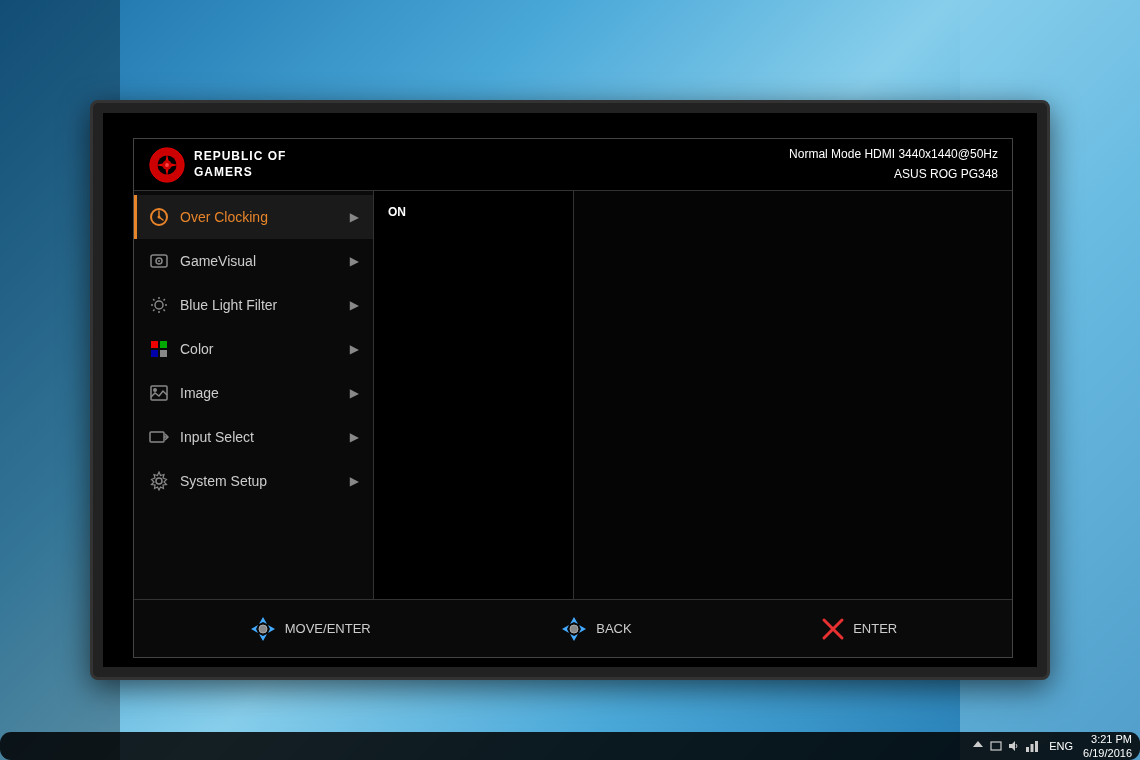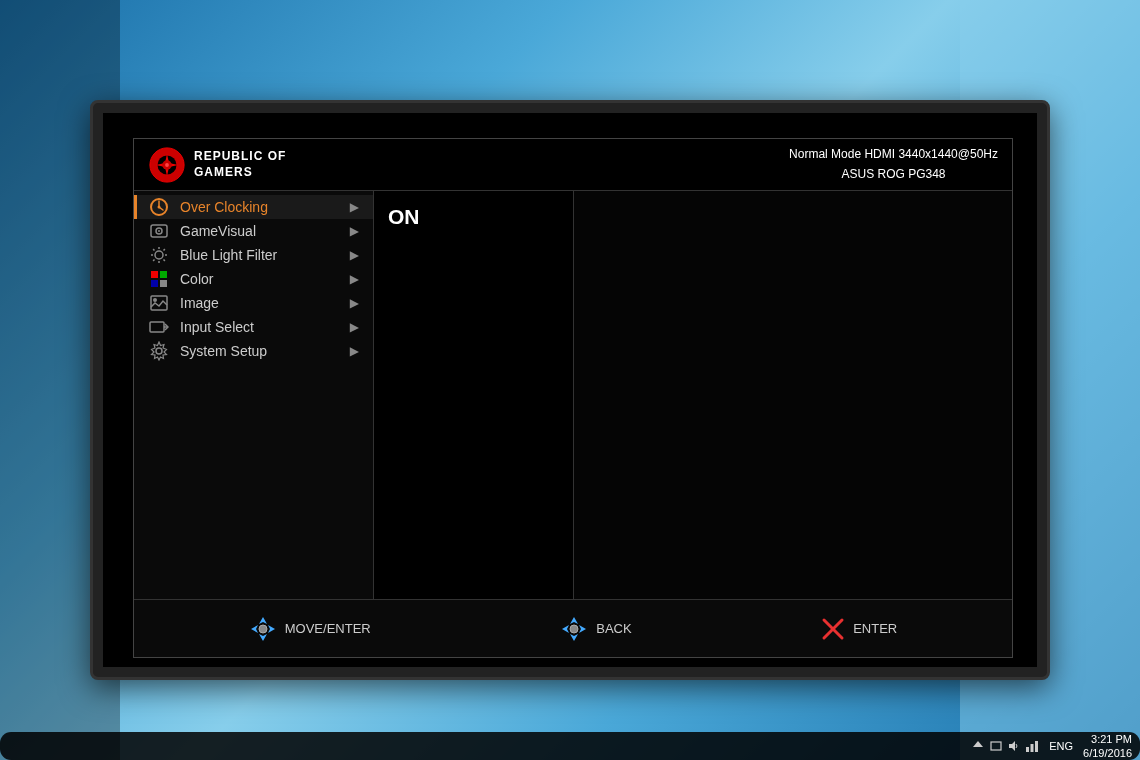--- a/index.html
+++ b/index.html
@@ -82,21 +82,21 @@
       font-size: 12px;
       font-weight: bold;
       line-height: 1.3;
       text-transform: uppercase;
       letter-spacing: 1px;
     }
 
     .monitor-info {
       color: #fff;
       font-size: 12px;
-      text-align: center;
+      text-align: right;
       line-height: 1.6;
     }
 
     
     .osd-body {
       display: flex;
       height: calc(100% - 52px - 58px);
     }
 
     
@@ -104,21 +104,21 @@
       width: 240px;
       background: #0a0a0a;
       border-right: 1px solid #333;
       padding: 4px 0;
     }
 
     .menu-item {
       display: flex;
       align-items: center;
       gap: 10px;
-      padding: 1px 14px;
+      padding: 11px 14px;
       color: #ccc;
       font-size: 14px;
       cursor: pointer;
       position: relative;
     }
 
     .menu-item.active {
       background: #1a1a1a;
       color: #ffffff;
     }
@@ -154,21 +154,21 @@
     }
 
     .content-left {
       width: 200px;
       border-right: 1px solid #333;
       padding: 14px;
     }
 
     .content-value {
       color: #fff;
-      font-size: 21px;
+      font-size: 12px;
       font-weight: bold;
     }
 
     .content-right {
       flex: 1;
       background: #050505;
     }
 
     
     .osd-footer {

